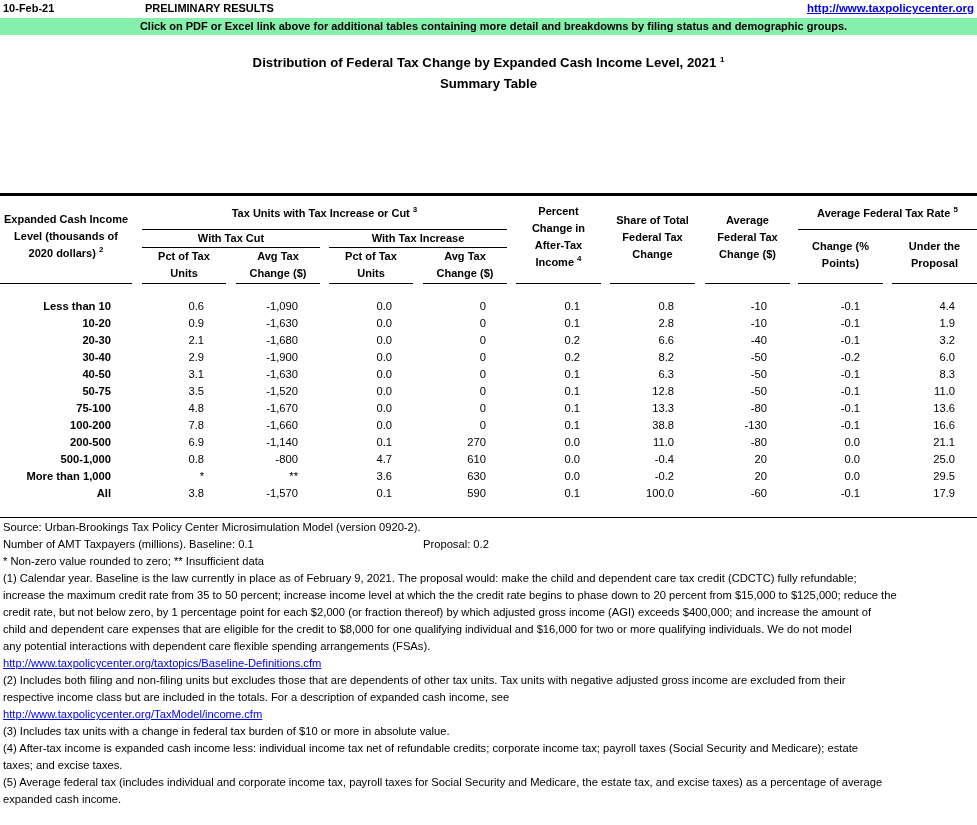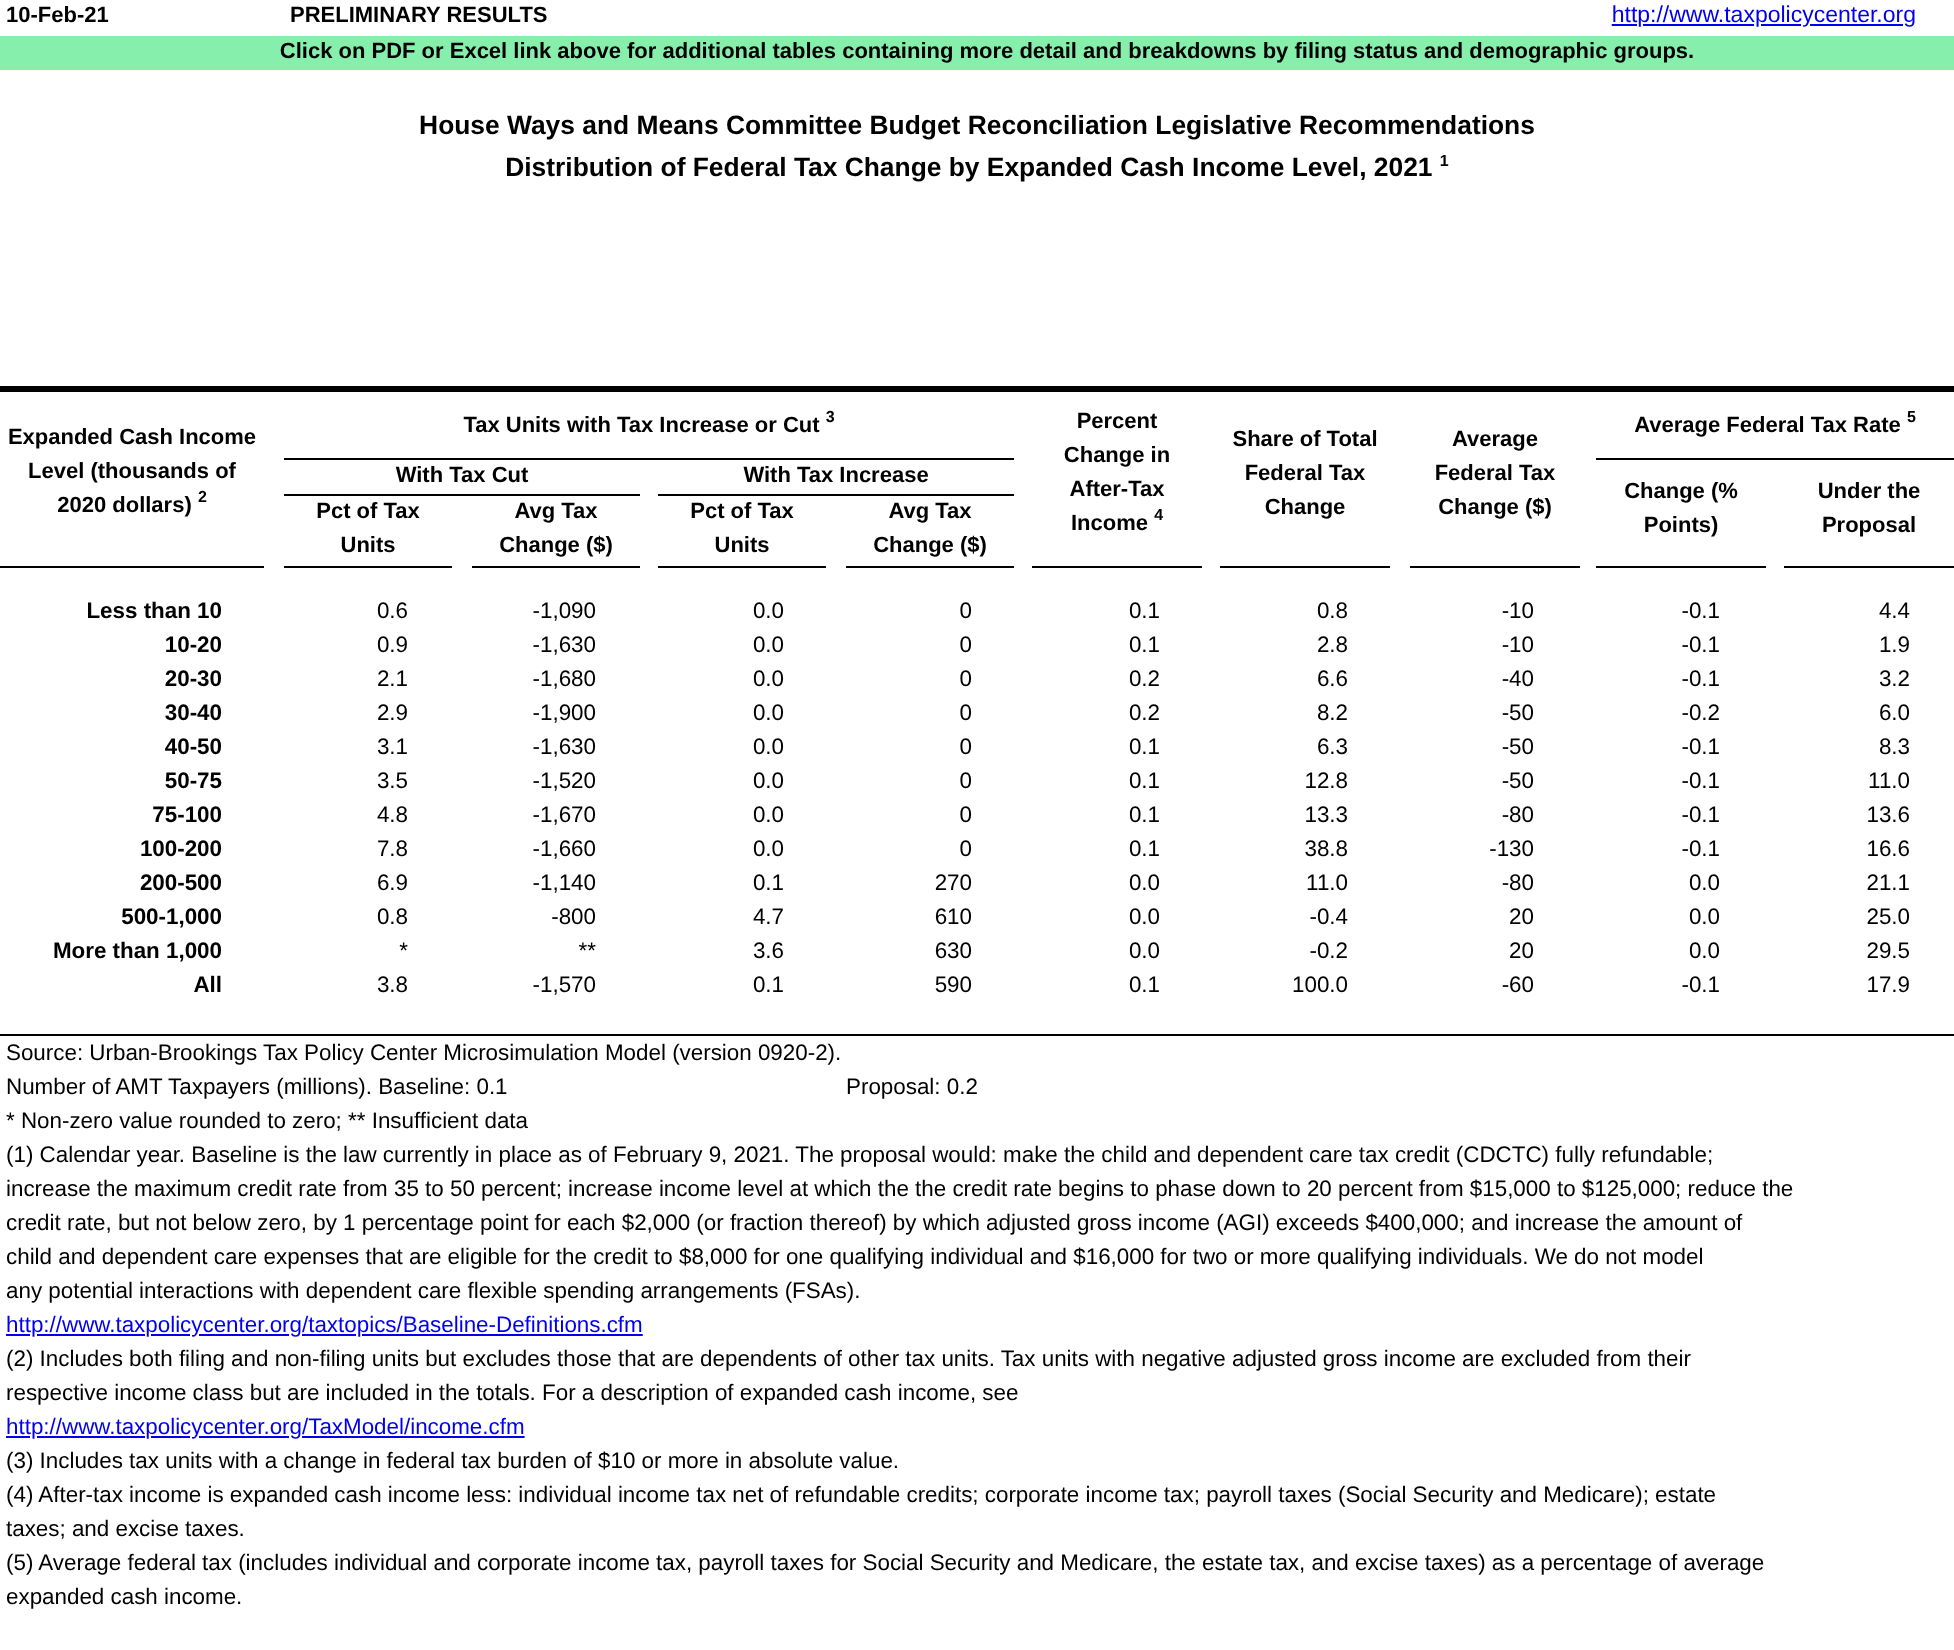--- a/index.html
+++ b/index.html
@@ -5,21 +5,21 @@
   * { box-sizing: border-box; }
   html, body { margin: 0; padding: 0; background: #ffffff; }
   body {
     width: 977px; height: 825px; overflow: hidden; position: relative;
     font-family: "Liberation Sans", "DejaVu Sans", sans-serif;
     color: #000;
   }
   .topbar { position: absolute; left: 0; top: 0; width: 977px; height: 18px; font-size: 11px; font-weight: bold; }
   .topbar .date { position: absolute; left: 3px; top: 2px; }
   .topbar .prelim { position: absolute; left: 145px; top: 2px; }
-  .topbar .site { position: absolute; right: 19px; top: 2px; font-weight: normal; color: #0000ee; text-decoration: underline; font-size: 11.5px; }
+  .topbar .site { position: absolute; right: 3px; top: 2px; font-weight: bold; color: #0000ee; text-decoration: underline; font-size: 11.5px; }
   .banner {
     position: absolute; left: 0; top: 18px; width: 977px; height: 17px;
     background: #86efac; font-size: 11px; font-weight: bold;
     text-align: center; line-height: 17px; padding-left: 10px;
   }
   .titles { position: absolute; left: 0; top: 52px; width: 977px; text-align: center; font-weight: bold; font-size: 13.2px; }
   .titles div { height: 21px; line-height: 21px; }
   sup { font-size: 8px; vertical-align: 5px; line-height: 0; }
 
   .rule-thick { position: absolute; left: 0; top: 193px; width: 977px; height: 3px; background: #000; }
@@ -50,22 +50,22 @@
 <body>
 
 <div class="topbar">
   <span class="date">10-Feb-21</span>
   <span class="prelim">PRELIMINARY RESULTS</span>
   <a class="site">http://www.taxpolicycenter.org</a>
 </div>
 <div class="banner">Click on PDF or Excel link above for additional tables containing more detail and breakdowns by filing status and demographic groups.</div>
 
 <div class="titles">
-  <div>House Ways and Means Committee Budget Reconciliation Legislative Recommendations</div>
   <div><span>Distribution of Federal Tax Change by Expanded Cash Income Level, 2021</span> <sup>1</sup></div>
+  <div>Summary Table</div>
 </div>
 
 <div class="rule-thick"></div>
 
 <div class="hdr" style="left:0;top:211px;width:132px;">
   <div>Expanded Cash Income</div>
   <div>Level (thousands of</div>
   <div><span>2020 dollars)</span> <sup>2</sup></div>
 </div>
 <div class="uline" style="left:0;top:283px;width:132px;"></div>

